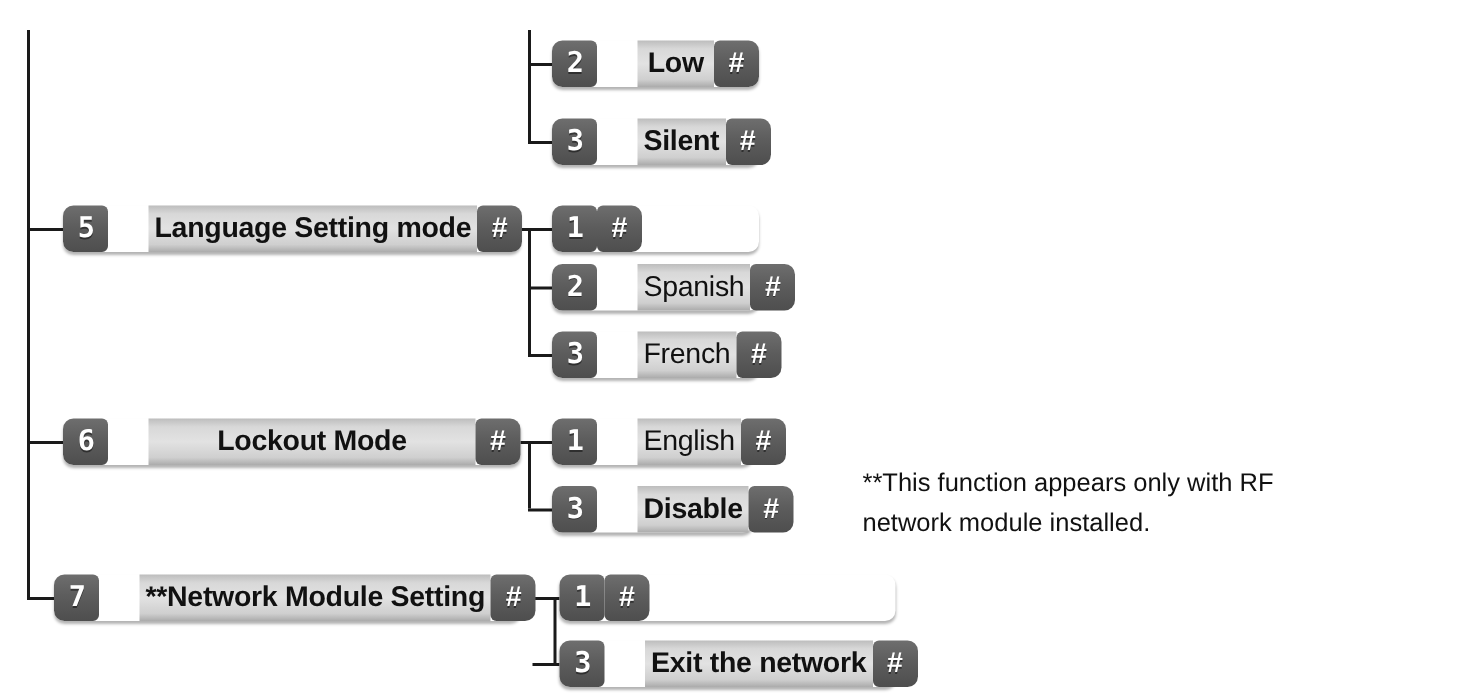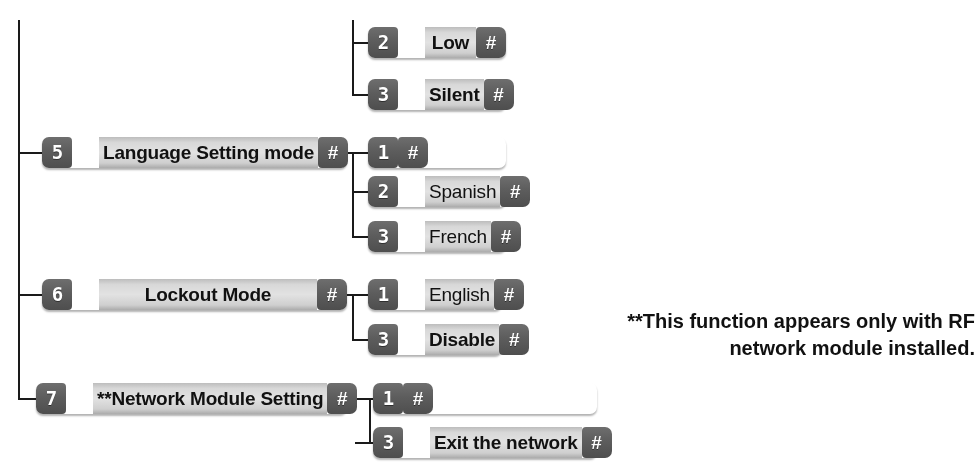--- a/index.html
+++ b/index.html
@@ -77,25 +77,24 @@
     font-size: 19px;
     font-weight: 700;
     line-height: 1;
     text-shadow: 0 1px 0 rgba(0,0,0,0.45);
   }
 
   
   .footnote {
     position: absolute;
     color: #111111;
-    font-size: 20px;
+    font-size: 17px;
     line-height: 27px;
     white-space: pre-line;
-    text-align: right;
-    font-weight: bold;
+    text-align: left;
   }
 </style>
 </head>
 <body>
 
 <div id="stage">
 
   <div class="line-v" style="left:18px; top:20px; height:380px;"></div>
   <div class="line-h" style="left:18px; top:152px; width:24px;"></div>
   <div class="line-h" style="left:18px; top:294px; width:24px;"></div>

